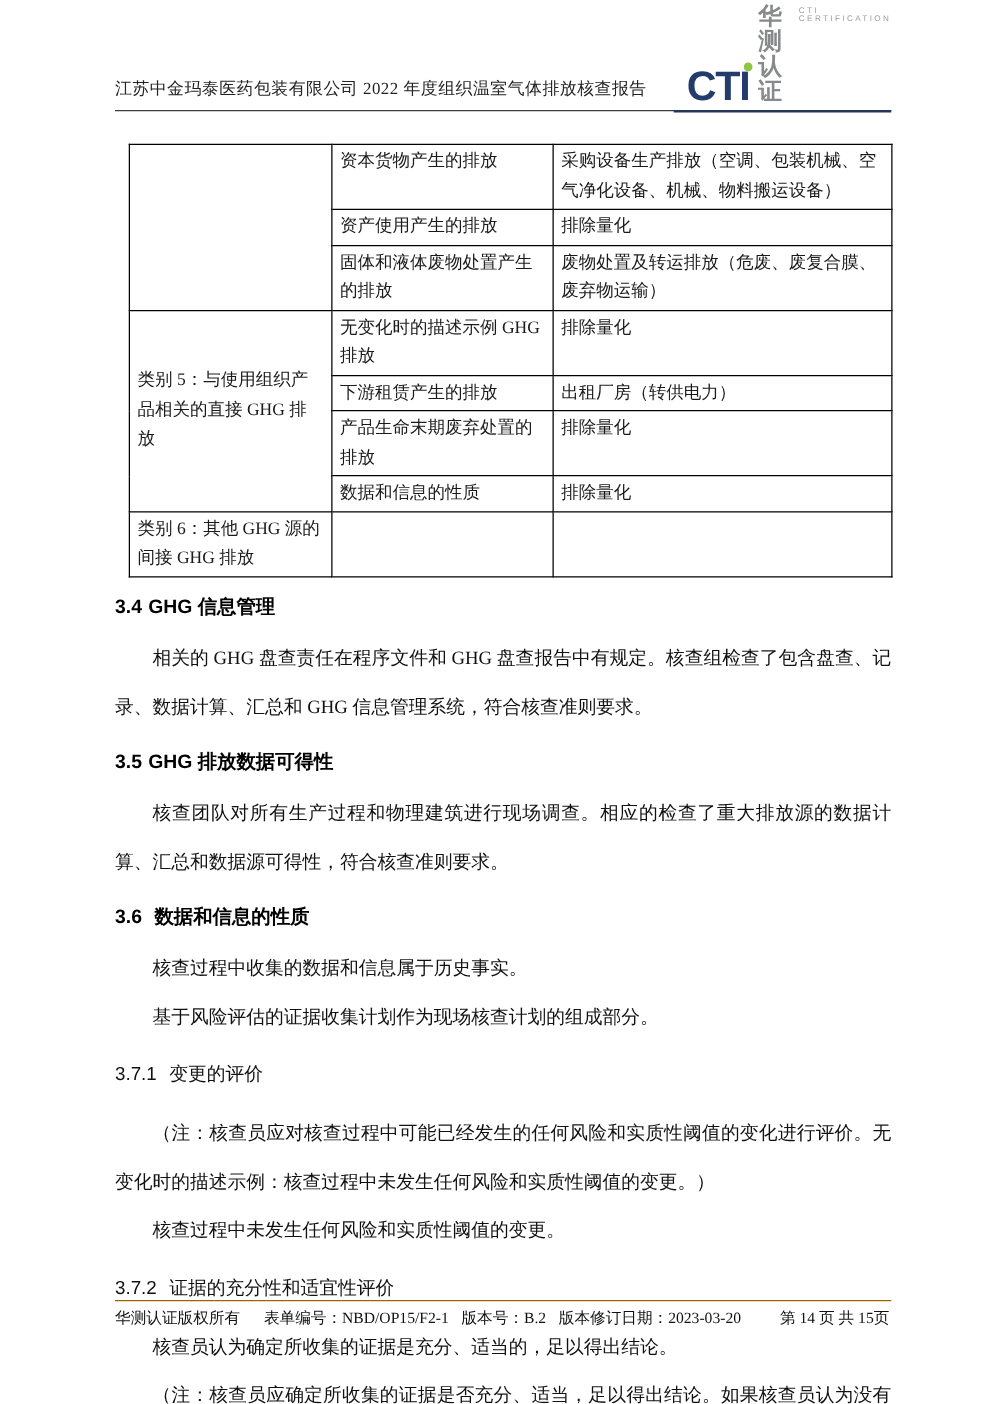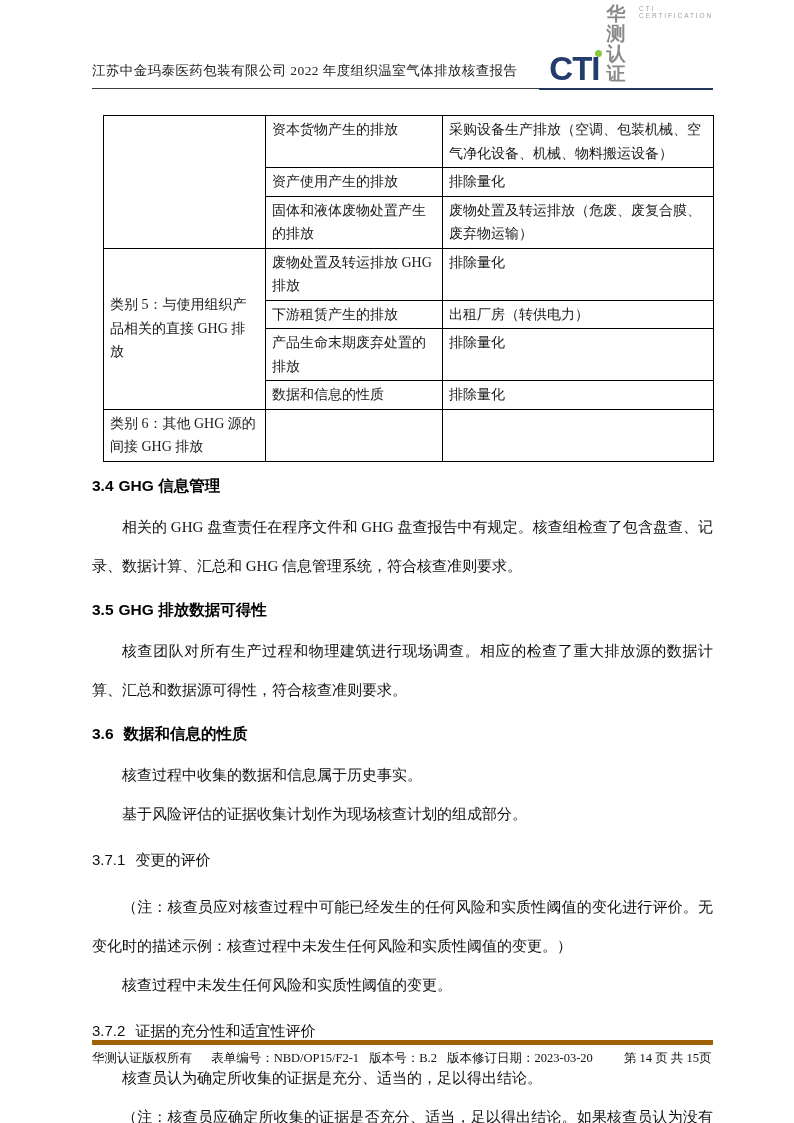--- a/index.html
+++ b/index.html
@@ -121,21 +121,21 @@
     text-indent:2em;
     color:#111;
     margin:0;
   }
   p.body.tight { margin:0; }
   
   .footer {
     position:absolute;
     left:92px; right:81px;
     top:1040px;
-    border-top:5px solid #a16207;
+    border-top:1px solid #a16207;
     padding-top:5px;
     font-size:12.5px;
     color:#111;
     white-space:nowrap;
   }
   .footer span { display:inline-block; }
   .f-gap-l { margin-right:16px; }
   .f-gap-s { margin-right:7px; }
   .f-gap-xl { margin-right:28px; }
 </style>
@@ -176,21 +176,21 @@
         <tr>
           <td>资产使用产生的排放</td>
           <td>排除量化</td>
         </tr>
         <tr>
           <td>固体和液体废物处置产生的排放</td>
           <td>废物处置及转运排放（危废、废复合膜、废弃物运输）</td>
         </tr>
         <tr>
           <td class="mid" rowspan="4">类别 5：与使用组织产品相关的直接 GHG 排放</td>
-          <td>废物处置及转运排放 GHG 排放</td>
+          <td>无变化时的描述示例 GHG 排放</td>
           <td>排除量化</td>
         </tr>
         <tr>
           <td>下游租赁产生的排放</td>
           <td>出租厂房（转供电力）</td>
         </tr>
         <tr>
           <td>产品生命末期废弃处置的排放</td>
           <td>排除量化</td>
         </tr>

